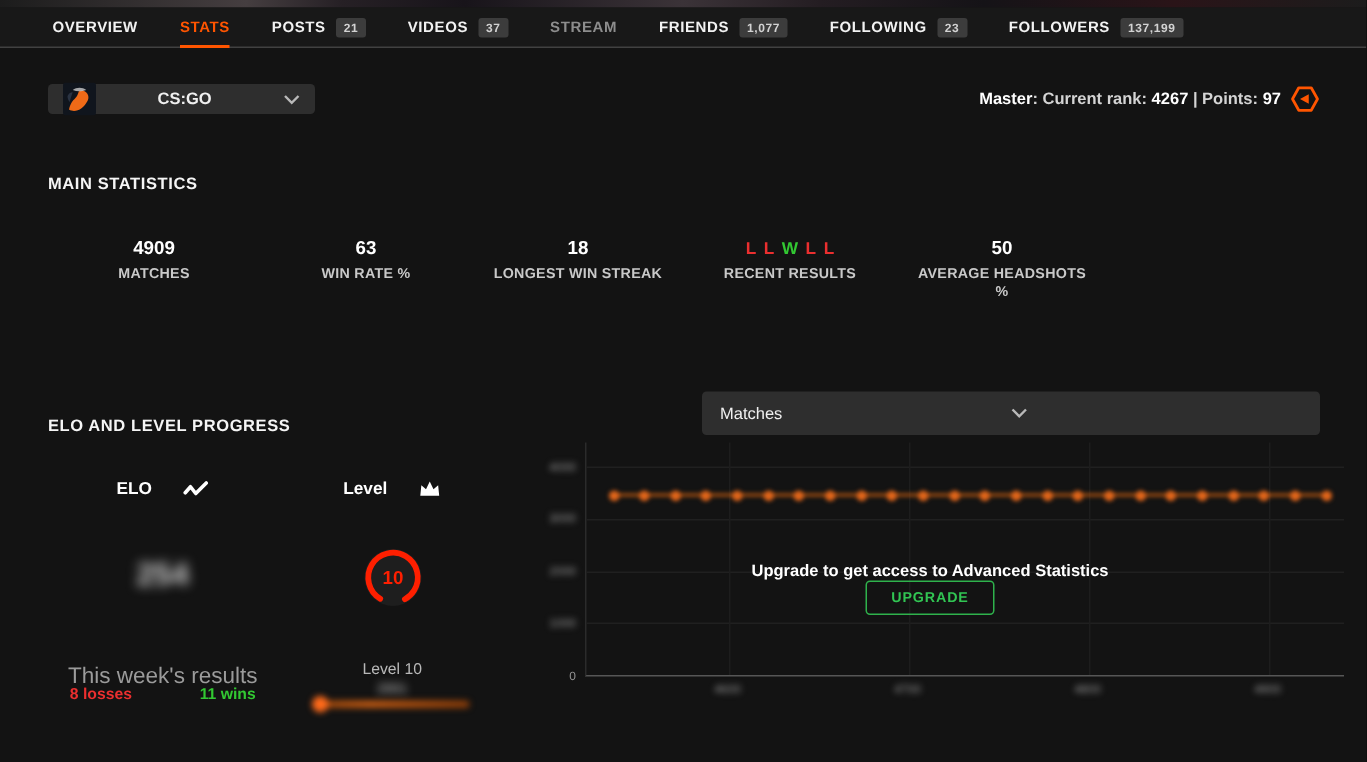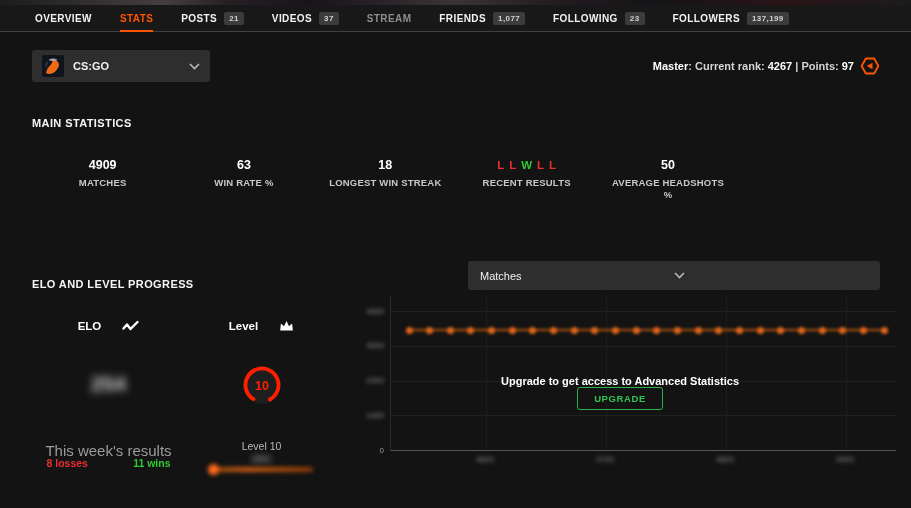--- a/index.html
+++ b/index.html
@@ -15,22 +15,22 @@
     border-bottom:1px solid #414141;display:flex;align-items:stretch;padding-left:35px;box-sizing:border-box;}
   .nav-tab{display:flex;align-items:center;margin-right:28px;font-size:10px;font-weight:bold;
     letter-spacing:.4px;color:#f2f2f2;position:relative;cursor:pointer;white-space:nowrap;}
   .nav-tab.dim{color:#8d8d8d;justify-content:center;}
   .nav-tab.active{color:#ff5500;}
   .nav-tab.active::after{content:"";position:absolute;left:0;right:0;bottom:-1px;height:2px;background:#ff5500;}
   .badge{background:#3c3c3c;color:#d2d2d2;font-size:8px;font-weight:bold;padding:2px 5px;border-radius:2px;margin-left:7px;}
 
   
   .controls{position:absolute;top:50px;left:32px;right:31px;height:32px;display:flex;justify-content:space-between;align-items:center;}
-  .game-select{width:178px;height:32px;background:#2e2e2e;border-radius:3px;display:flex;align-items:center;
-    padding:0 10px;box-sizing:border-box;cursor:pointer;}
+  .game-select{width:178px;height:20px;background:#2e2e2e;border-radius:3px;display:flex;align-items:center;
+    padding:0 10px;box-sizing:border-box;cursor:pointer;gap:32px;}
   .game-select .glabel{font-size:11px;font-weight:bold;color:#f0f0f0;margin-left:9px;flex:1;}
   .rank-info{display:flex;align-items:center;font-size:11px;padding-left:16px;}
   .rank-info .lab{color:#d4d4d4;font-weight:600;white-space:pre;}
   .rank-info .val{color:#fff;font-weight:bold;white-space:pre;}
   .rank-info svg{margin-left:6px;}
 
   
   .section-title{position:absolute;left:32px;font-size:11px;font-weight:bold;letter-spacing:.4px;color:#f5f5f5;}
   .stats-grid{position:absolute;top:158px;left:32px;right:31px;display:grid;grid-template-columns:repeat(6,1fr);}
   .stat{text-align:center;}

